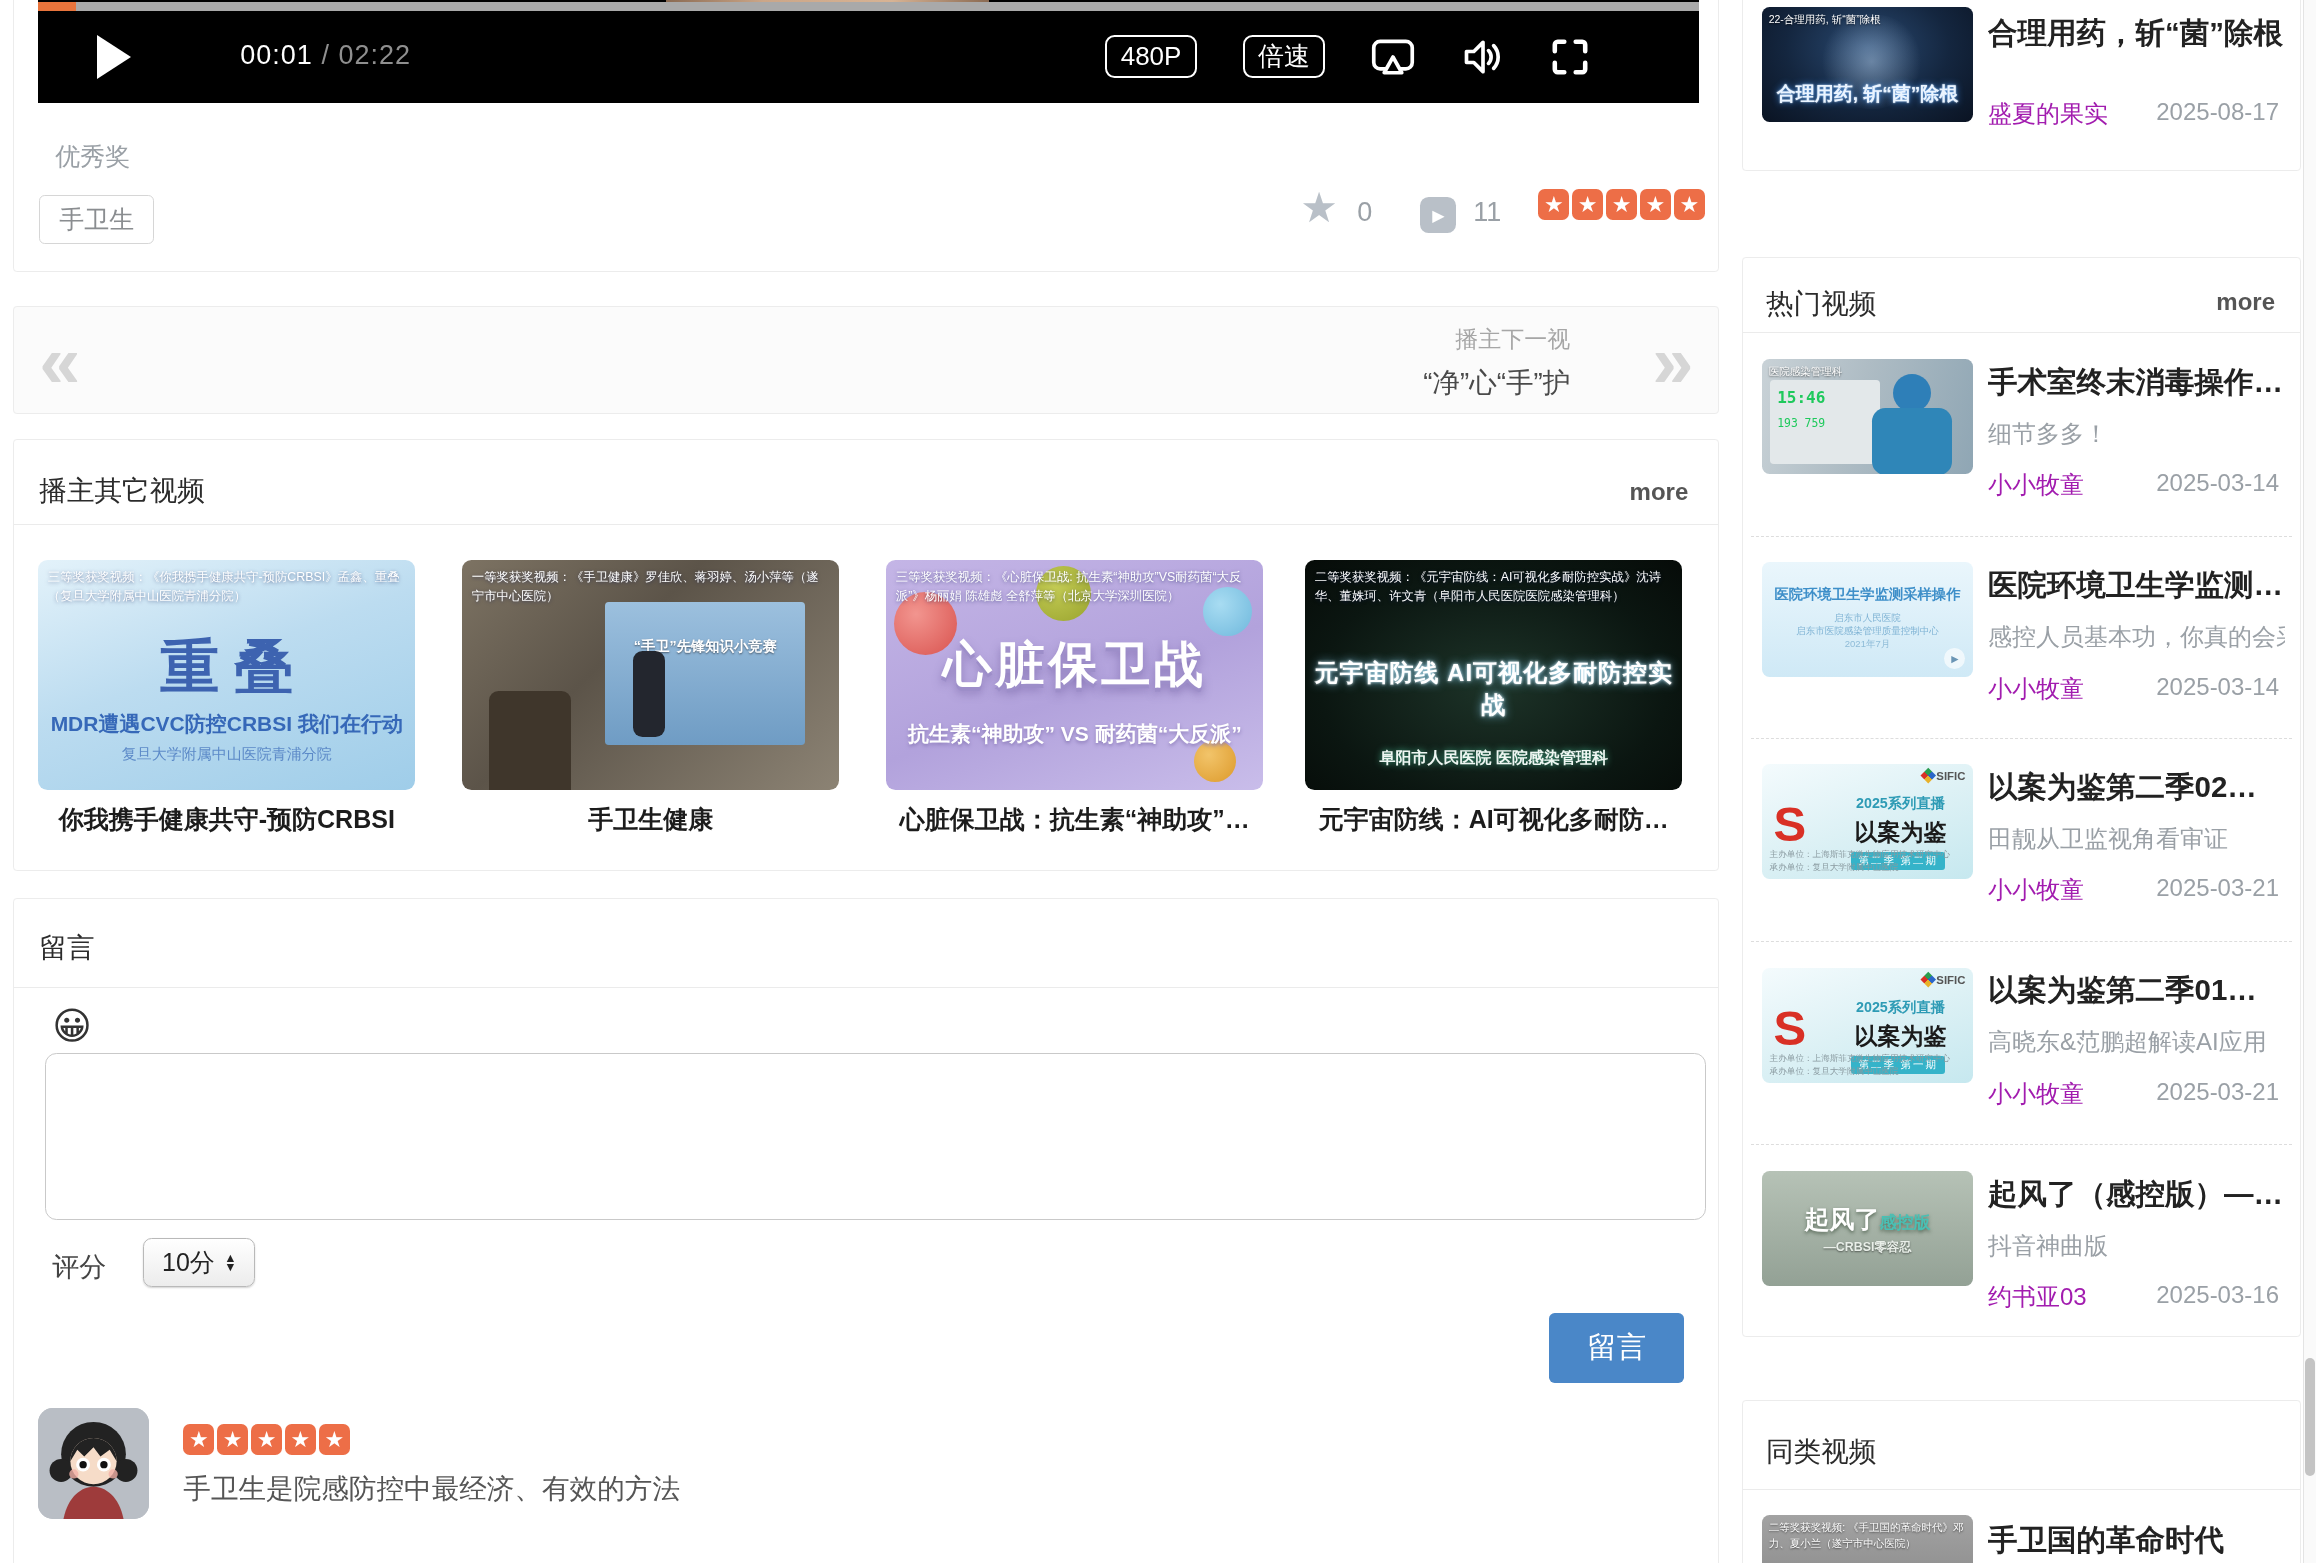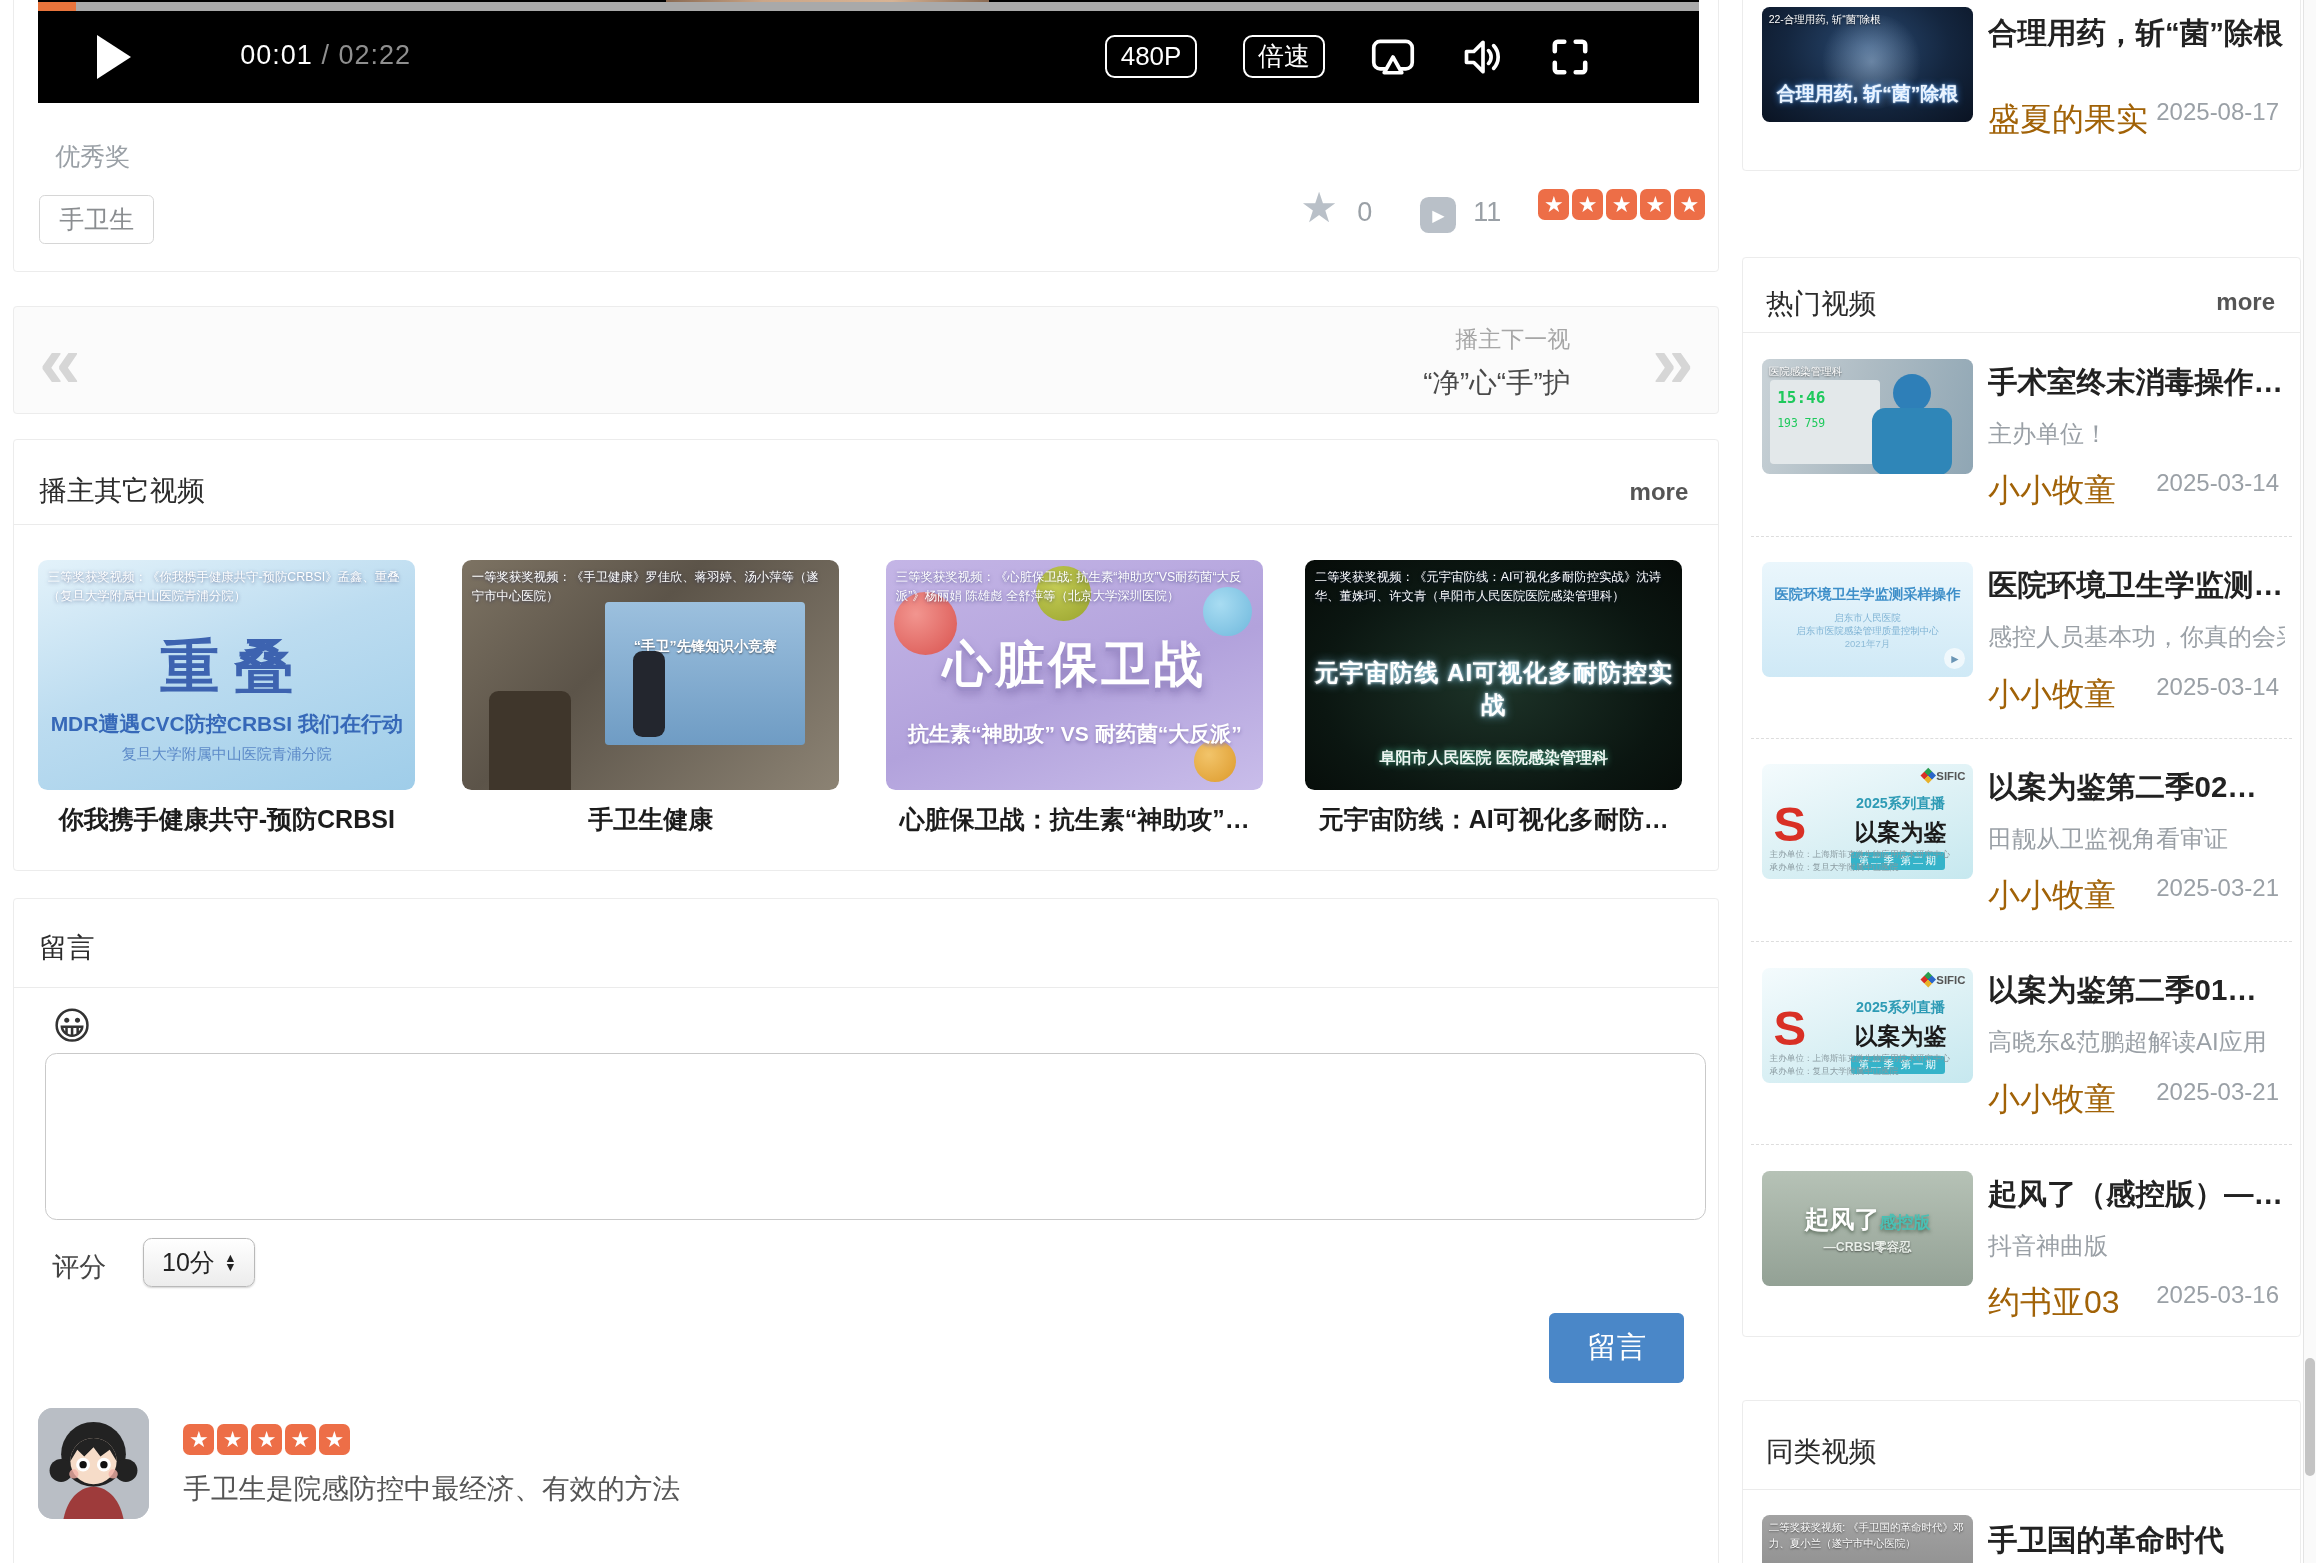--- a/index.html
+++ b/index.html
@@ -114,21 +114,21 @@
   #side-current { left:1742px; top:-5.7px; width:559px; height:177px; }
   #side-hot { left:1742px; top:257px; width:559px; height:1080px; }
   #side-similar { left:1742px; top:1400px; width:559px; height:190px; }
   .sthumb { position:absolute; left:19px; width:211px; height:115px; border-radius:7.6px; overflow:hidden; cursor:pointer; }
   .sthumb .ovl { position:absolute; left:0; top:0; width:100%; padding:4.8px 6.7px; color:#fff;
     font-size:10.5px; line-height:1.5; text-shadow:0 1px 1.9px rgba(0,0,0,.6); z-index:3; }
   .s-title { position:absolute; left:245px; font-size:29.5px; color:#222; font-weight:600;
     white-space:nowrap; overflow:hidden; max-width:295px; cursor:pointer; }
   .s-sub { position:absolute; left:245px; font-size:24px; color:#9aa0a6; white-space:nowrap;
     overflow:hidden; max-width:297px; }
-  .s-author { position:absolute; left:245px; font-size:32px; color:#a16207; }
+  .s-author { position:absolute; left:245px; font-size:24px; color:#a21caf; }
   .s-date { position:absolute; right:21px; font-size:24px; color:#9aa0a6; }
   .dash { position:absolute; left:7.6px; right:7.6px; border-top:1.9px dashed #ddd; }
   #side-hot .sec-title { position:absolute; left:23px; top:27px; }
   #side-hot .more-link { position:absolute; right:25px; top:30px; }
   #side-similar .sec-title { position:absolute; left:23px; top:32px; }
   
   .sa { background:radial-gradient(ellipse at 50% 35%, #2a4a72 0%, #14263f 55%, #0a1322 100%); }
   .sa .smoke { position:absolute; left:57px; top:7.6px; width:105px; height:95px; border-radius:50%;
     background:radial-gradient(circle,rgba(190,215,240,.45),rgba(190,215,240,0) 70%); }
   .sa .big { position:absolute; bottom:15px; width:100%; text-align:center; font-size:19px; font-weight:800;
@@ -339,21 +339,21 @@
       <div class="sthumb sb1" style="top:101px">
         <div class="ovl">医院感染管理科</div>
         <div class="panel">
           <div class="led">15:46</div>
           <div class="led2">193  759</div>
         </div>
         <div class="head"></div>
         <div class="body"></div>
       </div>
       <div class="s-title" style="top:105px">手术室终末消毒操作…</div>
-      <div class="s-sub" style="top:160px">主办单位！</div>
+      <div class="s-sub" style="top:160px">细节多多！</div>
       <div class="s-author" style="top:211px">小小牧童</div>
       <div class="s-date" style="top:211px">2025-03-14</div>
       <div class="dash" style="top:278px"></div>
     </div>
 
     <div>
       <div class="sthumb sb2" style="top:304px">
         <div class="tt">医院环境卫生学监测采样操作</div>
         <div class="s1">启东市人民医院</div>
         <div class="s2">启东市医院感染管理质量控制中心</div>

